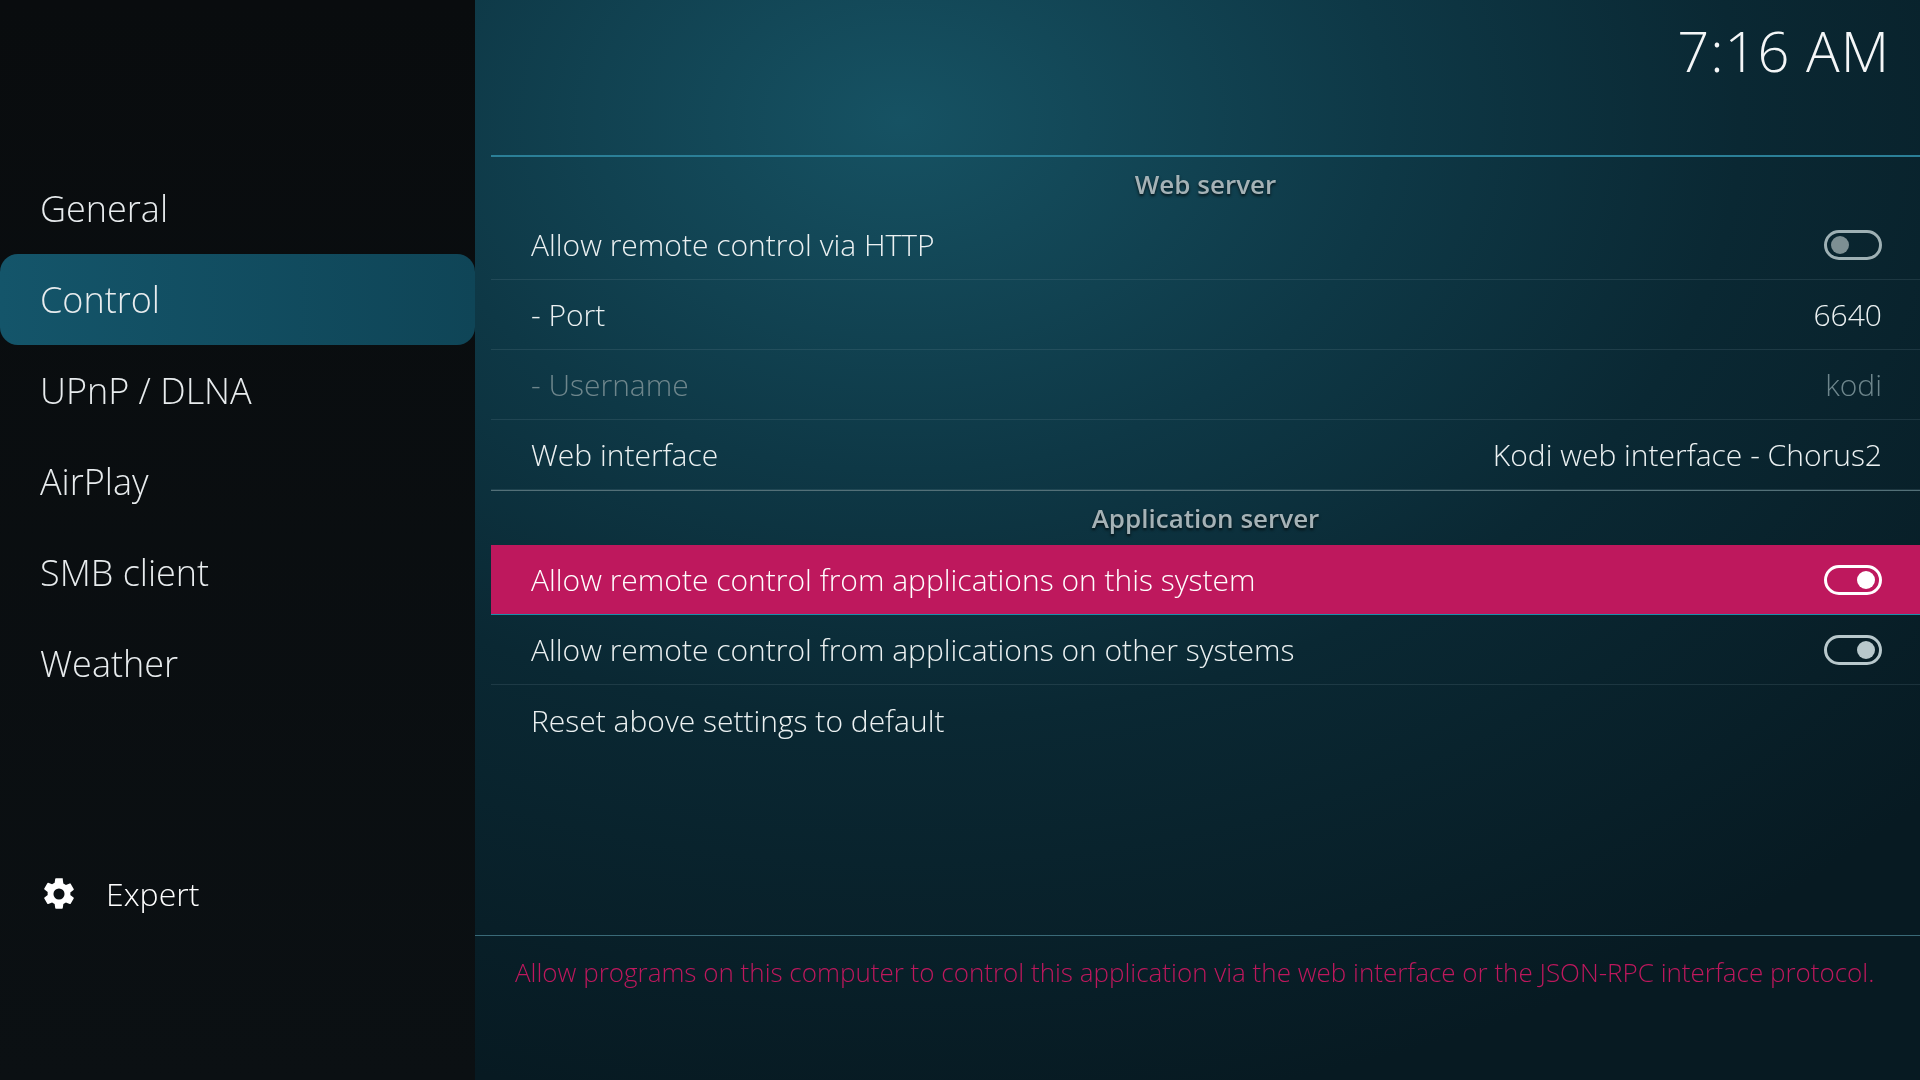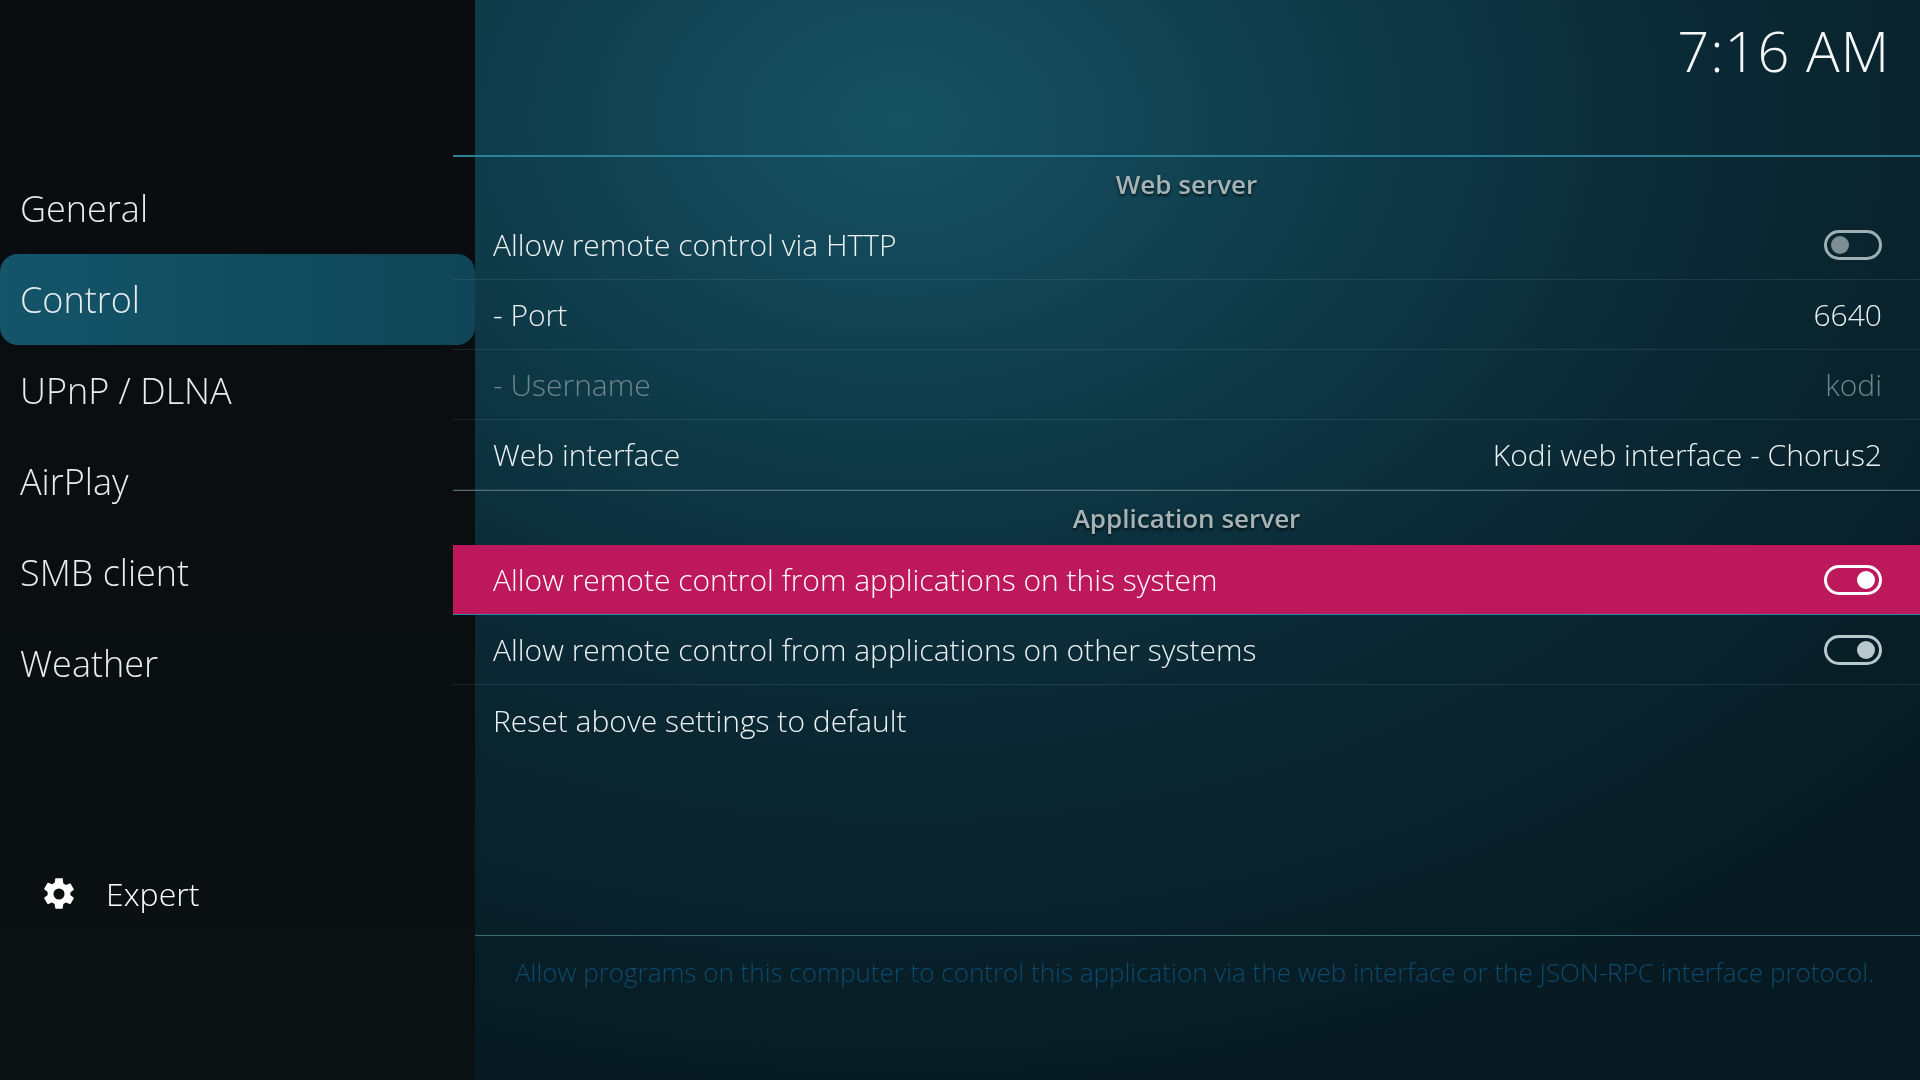--- a/index.html
+++ b/index.html
@@ -11,29 +11,29 @@
 
   
   #breadcrumb { position:absolute; left:40px; top:20px; font-size:44px; letter-spacing:.5px; color:#eaeef0; }
   #clock      { position:absolute; right:30px; top:12px; font-size:56px; letter-spacing:1px; color:#f4f6f7; text-align:left; }
 
   
   #sidebar { position:absolute; left:0; top:0; width:475px; height:100%;
     background:linear-gradient(180deg,#090c0e 0%,#0b1013 100%);
   }
   #side-items { position:absolute; top:163px; left:0; width:100%; }
-  .side-item { height:91px; line-height:91px; padding-left:20px; font-size:36px; color:#e8ecee; cursor:pointer; }
+  .side-item { height:91px; line-height:91px; padding-left:40px; font-size:36px; color:#e8ecee; cursor:pointer; }
   .side-item.sel { background:linear-gradient(90deg,#14556a 0%,#0f4557 100%);border-radius:18px; }
   #side-level { position:absolute; left:40px; bottom:165px; display:flex; align-items:center; gap:28px; cursor:pointer; }
   #side-level .lbl { font-size:32px; }
   .gear-icon { width:38px; height:38px; display:inline-block; }
   .gear-icon svg { width:100%; height:100%; }
 
   
-  #main { position:absolute; left:453px; top:155px; right:0; }
+  #main { position:absolute; left:491px; top:155px; right:0; }
   .section-head { height:55px; line-height:55px; text-align:center; font-size:26px; font-weight:600;
     color:#a5b2b6; text-shadow:0 2px 3px rgba(0,0,0,.7);
     border-top:2px solid #2b7f97; }
   .section-head.later { border-top:1px solid #537078; }
   .row { height:70px; display:flex; align-items:center; padding:0 38px 0 40px;
     font-size:30px; border-bottom:1px solid rgba(120,150,160,.18); cursor:pointer; }
   .row.noline { border-bottom:none; }
   .row .lbl { flex:1; color:#ecf1f2; }
   .row .val { color:#ecf1f2; }
   .row.dim .lbl, .row.dim .val { color:#6e868c; }
@@ -44,21 +44,21 @@
   .toggle { width:58px; height:30px; border:3px solid #b8c8cc; border-radius:30px; position:relative; }
   .toggle .knob { position:absolute; width:18px; height:18px; border-radius:50%; background:#b8c8cc; top:3px; }
   .toggle.off .knob { left:4px; background:#7d8f93; }
   .toggle.off { border-color:#9eb0b4; }
   .toggle.on  .knob { right:4px; }
   .row.hl .toggle { border-color:#fff; }
   .row.hl .toggle .knob { background:#fff; }
 
   
   #help { position:absolute; left:475px; right:0; bottom:90px; padding:18px 40px 0;
-    border-top:1px solid #3a6a78; font-size:26px; color:#0c4a6e; }
+    border-top:1px solid #3a6a78; font-size:26px; color:#be185d; }
 </style>
 </head>
 <body>
 
 <div id="breadcrumb">Settings / Services</div>
 <div id="clock">7:16 AM</div>
 
 <div id="sidebar">
   <div id="side-items">
       <div class="side-item"><span>General</span></div>

